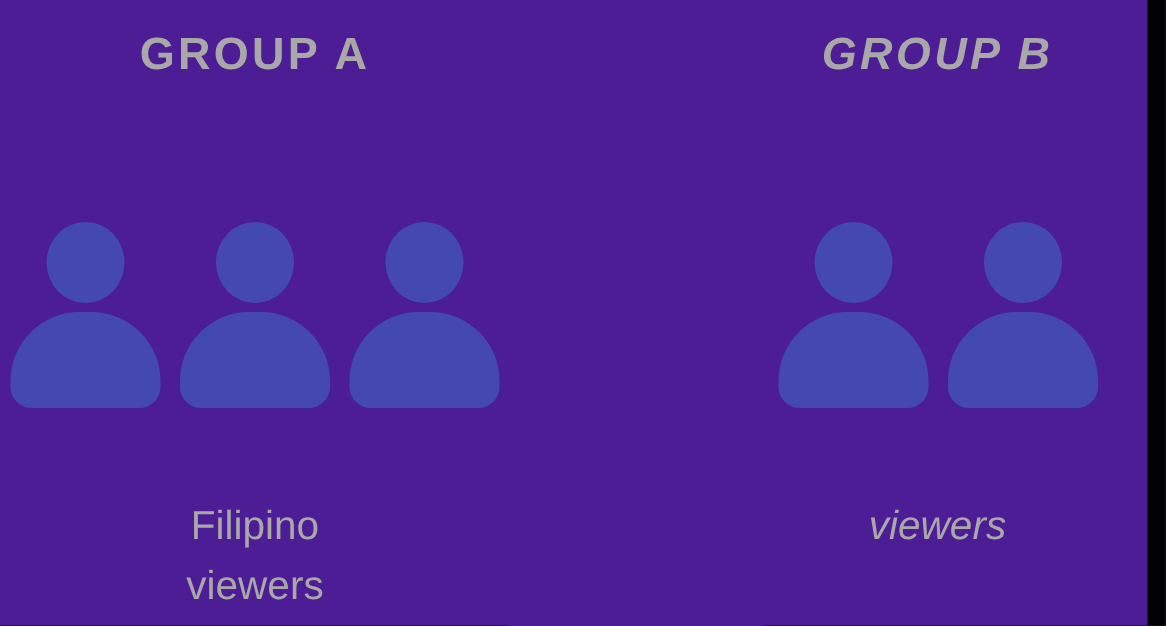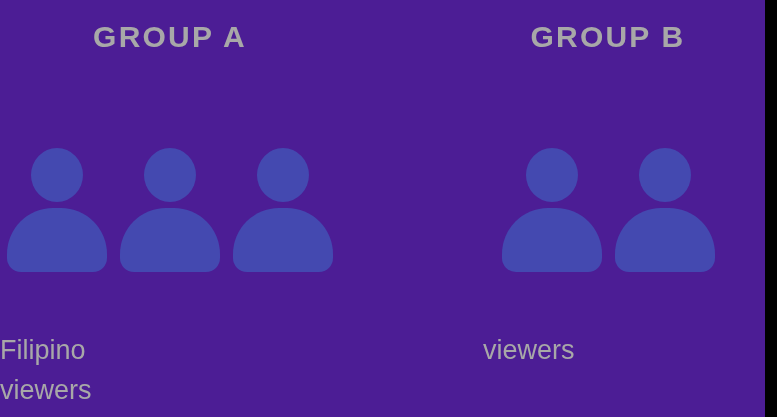--- a/index.html
+++ b/index.html
@@ -24,21 +24,21 @@
   }
 
   .group {
     position: absolute;
     top: 0;
     height: 417px;
   }
 
   
   #group-a { left: 0px;   width: 340px; }
-  #group-b { left: 483px; width: 250px; }
+  #group-b { left: 500px; width: 250px; font-style: italic; }
 
   .group-header {
     position: absolute;
     top: 20px;
     left: 0;
     width: 100%;
     text-align: center;
     color: #a8a8a8;
     font-size: 30px;
     font-weight: bold;
@@ -86,21 +86,21 @@
     height: 64px;
     background: #4449b0;
     border-radius: 46px 46px 14px 14px;
   }
 
   .group-caption {
     position: absolute;
     top: 330px;
     left: 0;
     width: 100%;
-    text-align: left;
+    text-align: center;
     color: #a8a8a8;
     font-size: 27px;
     font-weight: normal;
     line-height: 40px;
     user-select: none;
   }
   .caption-line { display: block; white-space: nowrap; }
 </style>
 </head>
 <body>

